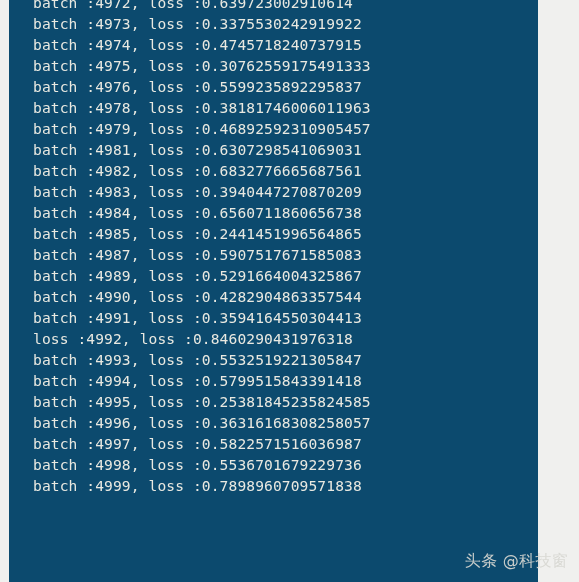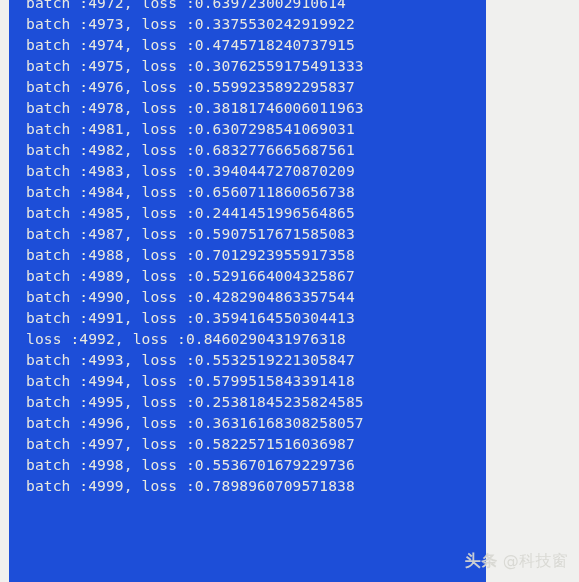--- a/index.html
+++ b/index.html
@@ -29,25 +29,25 @@
     top: 0;
     width: 9px;
     height: 582px;
     background: #f0f0ee;
     z-index: 3;
   }
 
   
   #console {
     position: absolute;
-    left: 2px;
+    left: 9px;
     top: 0;
-    width: 484px;
+    width: 529px;
     height: 582px;
-    background: #1d4ed8;
+    background: #0c4a6e;
     overflow: hidden;
     z-index: 1;
   }
 
   #log-lines {
     position: absolute;
     left: 0;
     
     top: -8px;
     width: 570px;
@@ -73,21 +73,21 @@
     display: flex;
     align-items: baseline;
     gap: 5px;
     font-family: "DejaVu Sans", "Liberation Sans", sans-serif;
     font-size: 16px;
     color: #d8d8d2;
     opacity: 0.92;
     pointer-events: none;
   }
   #watermark .wm-brand {
-    font-weight: bold;
+    font-weight: normal;
     letter-spacing: 0.5px;
     text-align: right;
   }
   #watermark .wm-handle {
     font-weight: normal;
     letter-spacing: 0.3px;
   }
 </style>
 </head>
 <body>
@@ -95,27 +95,27 @@
 <div id="screen">
 
   <div id="console">
     <div id="log-lines">
         <div class="log-line">batch :4972, loss :0.639723002910614</div>
         <div class="log-line">batch :4973, loss :0.3375530242919922</div>
         <div class="log-line">batch :4974, loss :0.4745718240737915</div>
         <div class="log-line">batch :4975, loss :0.30762559175491333</div>
         <div class="log-line">batch :4976, loss :0.5599235892295837</div>
         <div class="log-line">batch :4978, loss :0.38181746006011963</div>
+        <div class="log-line">batch :4979, loss :0.46892592310905457</div>
         <div class="log-line">batch :4981, loss :0.6307298541069031</div>
         <div class="log-line">batch :4982, loss :0.6832776665687561</div>
         <div class="log-line">batch :4983, loss :0.3940447270870209</div>
         <div class="log-line">batch :4984, loss :0.6560711860656738</div>
         <div class="log-line">batch :4985, loss :0.2441451996564865</div>
         <div class="log-line">batch :4987, loss :0.5907517671585083</div>
-        <div class="log-line">batch :4988, loss :0.7012923955917358</div>
         <div class="log-line">batch :4989, loss :0.5291664004325867</div>
         <div class="log-line">batch :4990, loss :0.4282904863357544</div>
         <div class="log-line">batch :4991, loss :0.3594164550304413</div>
         <div class="log-line">loss :4992, loss :0.8460290431976318</div>
         <div class="log-line">batch :4993, loss :0.5532519221305847</div>
         <div class="log-line">batch :4994, loss :0.5799515843391418</div>
         <div class="log-line">batch :4995, loss :0.25381845235824585</div>
         <div class="log-line">batch :4996, loss :0.36316168308258057</div>
         <div class="log-line">batch :4997, loss :0.5822571516036987</div>
         <div class="log-line">batch :4998, loss :0.5536701679229736</div>

